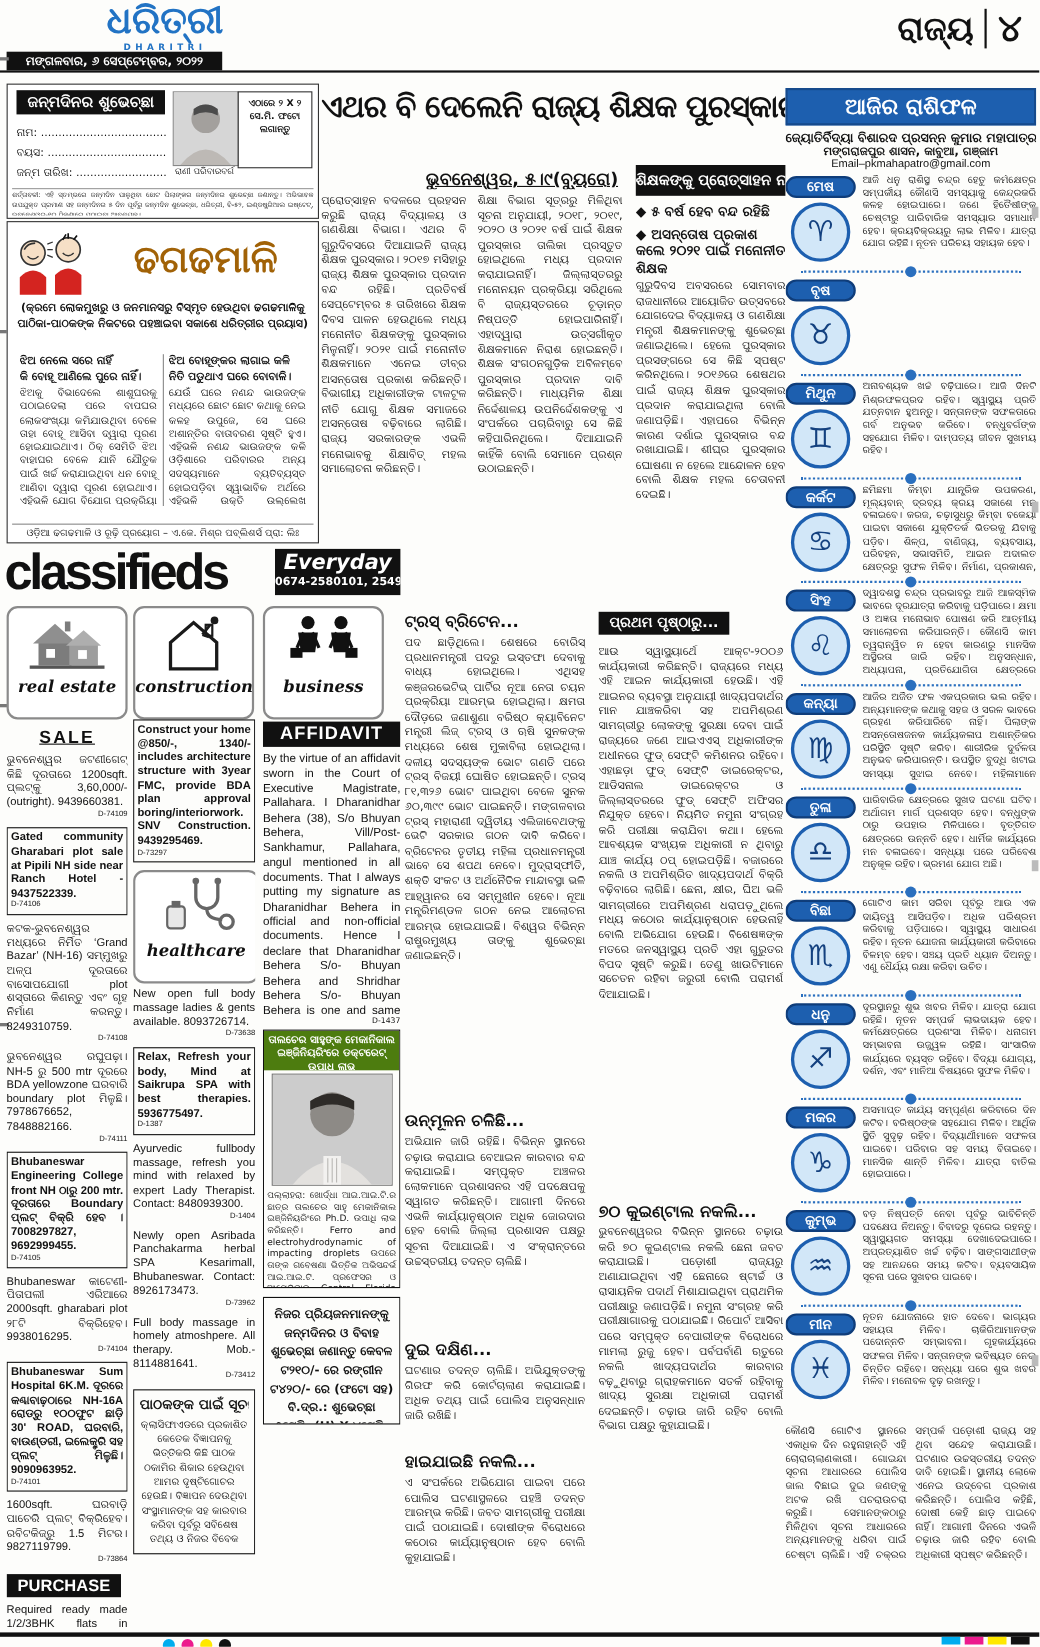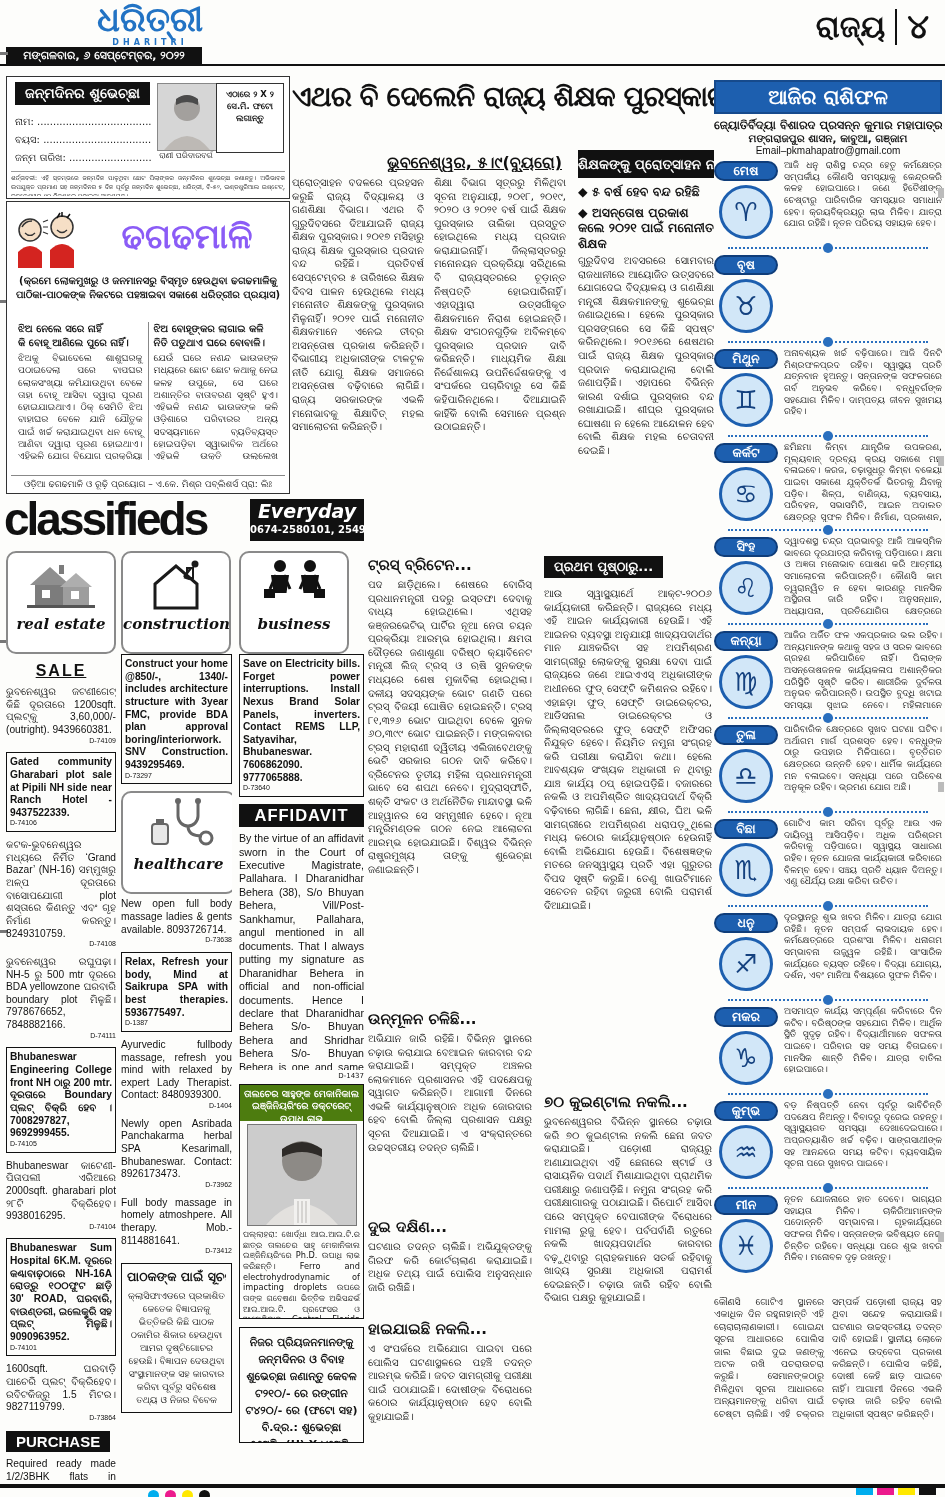--- a/index.html
+++ b/index.html
@@ -28,21 +28,21 @@
         white-space:nowrap;overflow:hidden;}
   #bday .photo{position:absolute;left:150px;top:6px;width:58px;height:66px;border:1px solid #888;}
   #bday .pcap{position:absolute;left:138px;top:74px;width:82px;font-size:8px;text-align:center;line-height:1.2;}
   #bday .slot{position:absolute;right:5px;top:6px;width:62px;height:58px;border:1.5px solid #333;
         font-size:8.5px;font-weight:700;text-align:center;padding:5px 2px;line-height:1.4;overflow:hidden;margin-left:14px;}
   #bday .terms{position:absolute;left:4px;right:4px;bottom:2px;height:22px;font-size:6.2px;
         line-height:1.45;border-top:1px solid #999;padding-top:2px;overflow:hidden;text-align:justify;}
   
   #dhaga{left:6px;top:201px;width:282px;height:291px;border:1.5px solid #333;background:#fff;}
   #dhaga .cartoon{position:absolute;left:6px;top:8px;}
-  #dhaga .title{position:absolute;left:84px;top:14px;width:192px;text-align:center;color:#8b5cf6;
+  #dhaga .title{position:absolute;left:84px;top:14px;width:192px;text-align:center;color:#a16207;
         font-weight:800;font-size:34px;white-space:nowrap;overflow:hidden;}
   #dhaga .intro{position:absolute;left:8px;top:72px;width:266px;font-size:10px;font-weight:700;
         text-align:center;line-height:1.4;height:44px;overflow:hidden;}
   #dhaga .vrow{position:absolute;left:6px;top:120px;width:270px;height:138px;display:flex;}
   #dhaga .vcol{flex:1;padding:0 5px;overflow:hidden;}
   #dhaga .vcol+.vcol{border-left:1px solid #888;}
   #dhaga .vh{font-size:10px;font-weight:700;white-space:pre-line;line-height:1.35;margin-bottom:3px;}
   #dhaga .vb{font-size:9.3px;line-height:1.32;text-align:justify;}
   #dhaga .credit{position:absolute;left:4px;right:4px;bottom:3px;border-top:1px solid #888;
         font-size:9px;text-align:center;padding-top:3px;white-space:nowrap;overflow:hidden;}
@@ -317,21 +317,20 @@
     <div class="ad"><span>Newly open Asribada Panchakarma herbal SPA Kesarimall, Bhubaneswar. Contact: 8926173473.</span><span class="adid">D-73962</span></div>
     <div class="ad"><span>Full body massage in homely atmoshpere. All therapy. Mob.- 8114881641.</span><span class="adid">D-73412</span></div>
     <div id="notice">
       <div class="nt">ପାଠକଙ୍କ ପାଇଁ ସୂଚନା</div>
       <div class="nb">କ୍ଲାସିଫାଏଡରେ ପ୍ରକାଶିତ କେତେକ ବିଜ୍ଞାପନକୁ ଭିତ୍ତିକରି କିଛି ପାଠକ ଠକାମିର ଶିକାର ହେଉଥିବା ଆମର ଦୃଷ୍ଟିଗୋଚର ହେଉଛି। ବିଜ୍ଞାପନ ଦେଉଥିବା ସଂସ୍ଥାମାନଙ୍କ ସହ କାରବାର କରିବା ପୂର୍ବରୁ ସବିଶେଷ ତଥ୍ୟ ଓ ନିଜର ବିବେକ ଖଟାଇ କାରବାର କରନ୍ତୁ। ଏଥିପାଇଁ ଧରିତ୍ରୀ କର୍ତ୍ତୃପକ୍ଷ ଦାୟୀ ରହିବେ ନାହିଁ।</div>
     </div>
   </div>
 
   <div class="abs clcol" id="clC">
     <div style="height:103px;"></div>
-    <div class="ad bx"><span>Save on Electricity bills. Forget power interruptions. Install Nexus Brand Solar Panels, inverters. Contact REMS LLP, Satyavihar, Bhubaneswar. 7606862090. 9777065888.</span><span class="adid">D-73640</span></div>
     <span class="affih">AFFIDAVIT</span>
     <div class="affi-p">By the virtue of an affidavit sworn in the Court of Executive Magistrate, Pallahara. I Dharanidhar Behera (38), S/o Bhuyan Behera, Vill/Post- Sankhamur, Pallahara, angul mentioned in all documents. That I always putting my signature as Dharanidhar Behera in official and non-official documents. Hence I declare that Dharanidhar Behera S/o- Bhuyan Behera and Shridhar Behera S/o- Bhuyan Behera is one and same person.</div>
     <div style="text-align:right;font-size:7px;margin:-4px 0 4px;">D-1437</div>
     <div id="phdbox">
       <div class="h">ତାଲଚେର ସାହୁଙ୍କ ମେକାନିକାଲ ଇଞ୍ଜିନିୟରିଂରେ ଡକ୍ଟରେଟ୍ ଉପାଧି ଲାଭ</div>
       <svg class="ph" width="108" height="100" viewBox="0 0 108 100">
         <rect width="108" height="100" fill="#cccccc"></rect>
         <circle cx="54" cy="36" r="20" fill="#8d8a86"></circle>
         <path d="M34 24 q20 -14 40 0 l0 8 q-20 -10 -40 0 Z" fill="#2e2b28"></path>
         <path d="M18 100 Q54 58 90 100 Z" fill="#e3e1de"></path>

